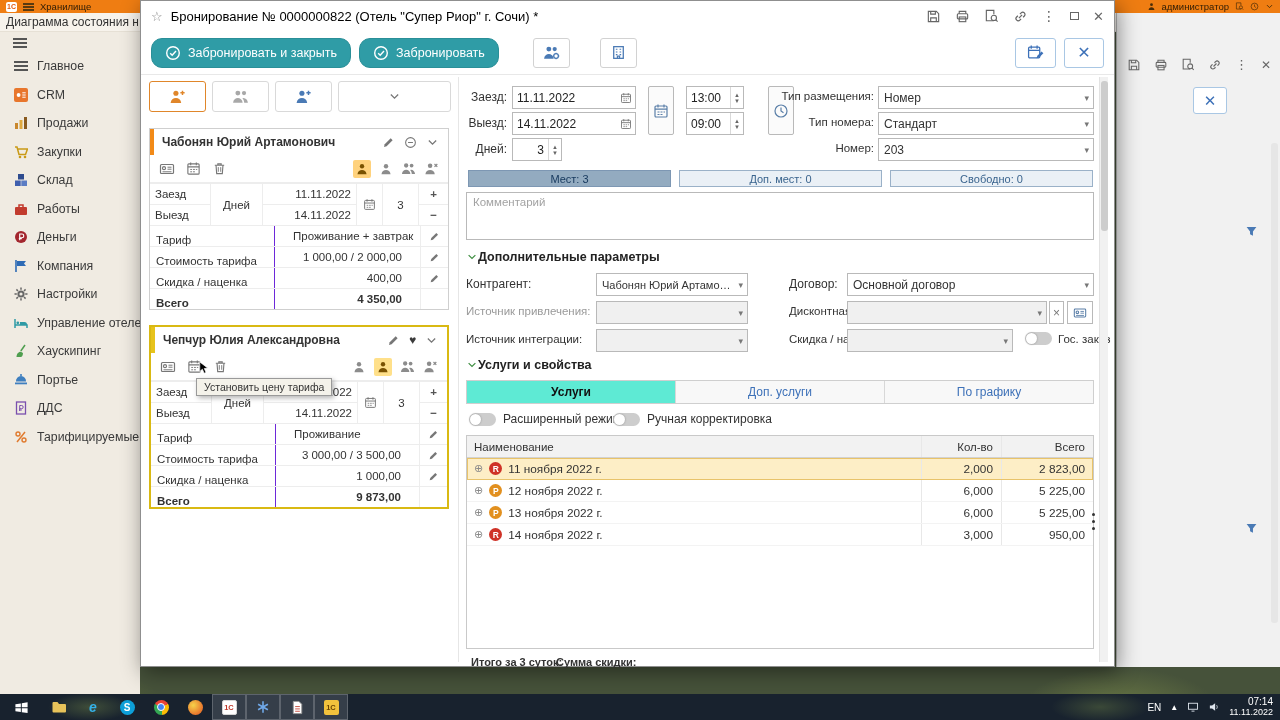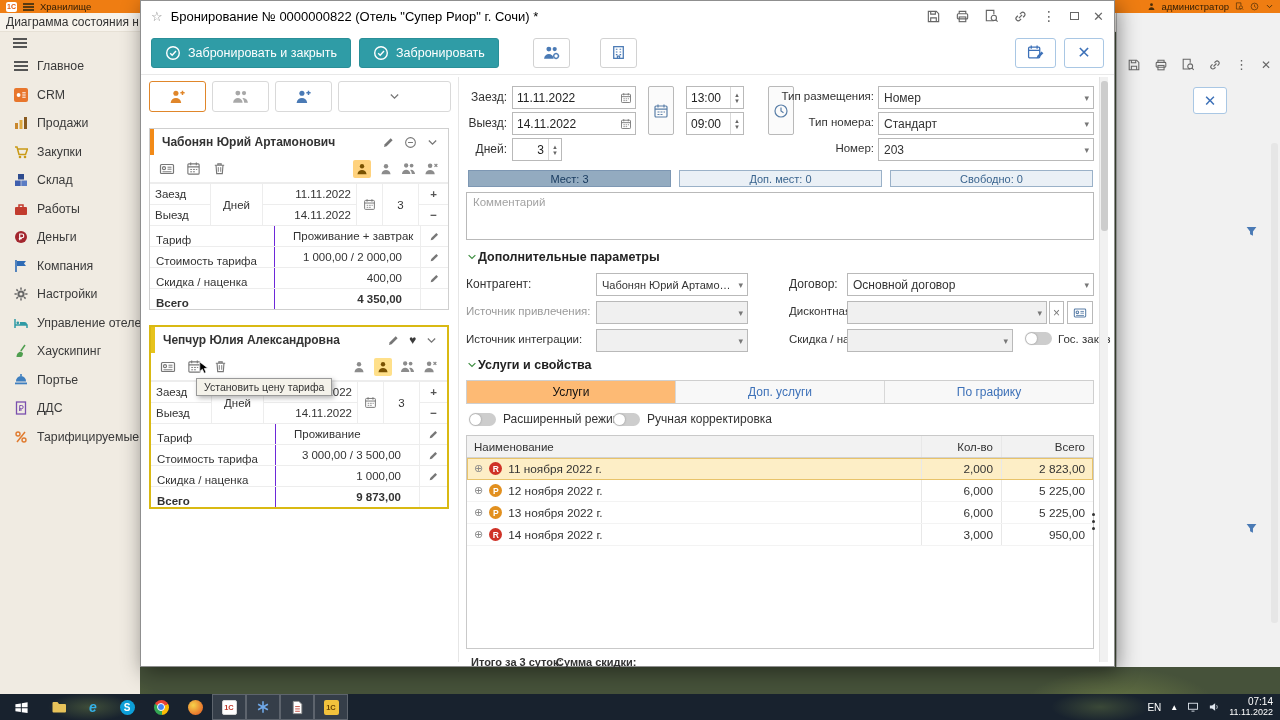--- a/index.html
+++ b/index.html
@@ -50,21 +50,21 @@
   .btitle{position:absolute;left:0;top:0;width:100%;height:30px;display:flex;align-items:center;
           gap:8px;padding:0 10px;background:#fff}
   .btitle .star{color:#8a8a8a;font-size:13px}
   .btitle .tt{font-size:13px;color:#000;white-space:nowrap;overflow:hidden}
   .btitle .wic{color:#666;display:flex;align-items:center}
   .btitle .icons{margin-left:auto;display:flex;gap:14px;align-items:center}
   .restore{width:9px;height:8px;border:1.4px solid #666}
   .bcmd{position:absolute;left:0;top:30px;width:100%;height:44px;display:flex;align-items:center;
         gap:8px;padding:0 10px;background:#fff;border-bottom:1px solid #e8e8e8}
   .btn-teal{display:flex;align-items:center;gap:7px;background:#2f9ca6;border:1px solid #2a8f98;
-            color:#fff;border-radius:3px;height:30px;padding:0 13px;font-size:12.5px;white-space:nowrap}
+            color:#fff;border-radius:11px;height:30px;padding:0 13px;font-size:12.5px;white-space:nowrap}
   .ibtn{height:30px;width:37px;border:1px solid #d2d2d2;border-radius:3px;background:#fff;
         display:flex;align-items:center;justify-content:center;color:#4a7ab5}
   .ibtn.blue{border-color:#a9c7e4;color:#3d71b8}
   .ibtn.xx{font-size:16px;font-weight:bold}
 
   
   .lpanel{position:absolute;left:8px;top:80px;width:302px;height:580px}
   .gbtns{display:flex;gap:6px;height:31px}
   .gbtn{width:57px;border:1px solid #d9d9d9;border-radius:3px;background:#fff;
         display:flex;align-items:center;justify-content:center}
@@ -129,21 +129,21 @@
   .cmt::placeholder{color:#a3a3a3}
   .sect{position:absolute;display:flex;align-items:center;font-weight:bold;font-size:12.5px;color:#222}
   .sect .chev{color:#3e8e41}
   .switch{position:absolute;width:27px;height:13px;border-radius:7px;background:#cdcdcd}
   .switch::after{content:"";position:absolute;left:1px;top:1px;width:11px;height:11px;border-radius:50%;
                  background:#fff;box-shadow:0 0 2px #888}
   .tlabel{position:absolute;font-size:12px;color:#333;white-space:nowrap}
   .tabbar{position:absolute;display:flex;border:1px solid #cfcfcf;height:24px;background:#f5f5f5}
   .tab{flex:1;display:flex;align-items:center;justify-content:center;font-size:12px;border-right:1px solid #d8d8d8}
   .tab:last-child{border-right:0}
-  .tab.active{background:#fdba74;color:#111;font-weight:normal}
+  .tab.active{background:#5eead4;color:#111;font-weight:bold}
   .tab.link{color:#3d71b8;background:#f8f8f8}
   .tbl{position:absolute;border:1px solid #c9c9c9;background:#fff;overflow:hidden}
   .tbl-h{display:flex;height:22px;background:#f2f2f2;border-bottom:1px solid #d2d2d2;font-size:11.5px;
          color:#333;align-items:stretch}
   .tbl-r{display:flex;height:22px;align-items:stretch;font-size:11.8px;border-bottom:1px solid #f3f3f3}
   .c-name{flex:1;display:flex;align-items:center;gap:6px;padding-left:7px;overflow:hidden;white-space:nowrap}
   .c-qty{width:80px;border-left:1px solid #e8e8e8;display:flex;align-items:center;justify-content:flex-end;padding-right:8px}
   .c-total{width:92px;border-left:1px solid #e8e8e8;display:flex;align-items:center;justify-content:flex-end;padding-right:8px}
   .row-hl{background:#fdeec6;outline:1px solid #e8c36a;outline-offset:-1px}
   .exp{color:#8a8a8a;font-size:11px;flex:0 0 auto}

